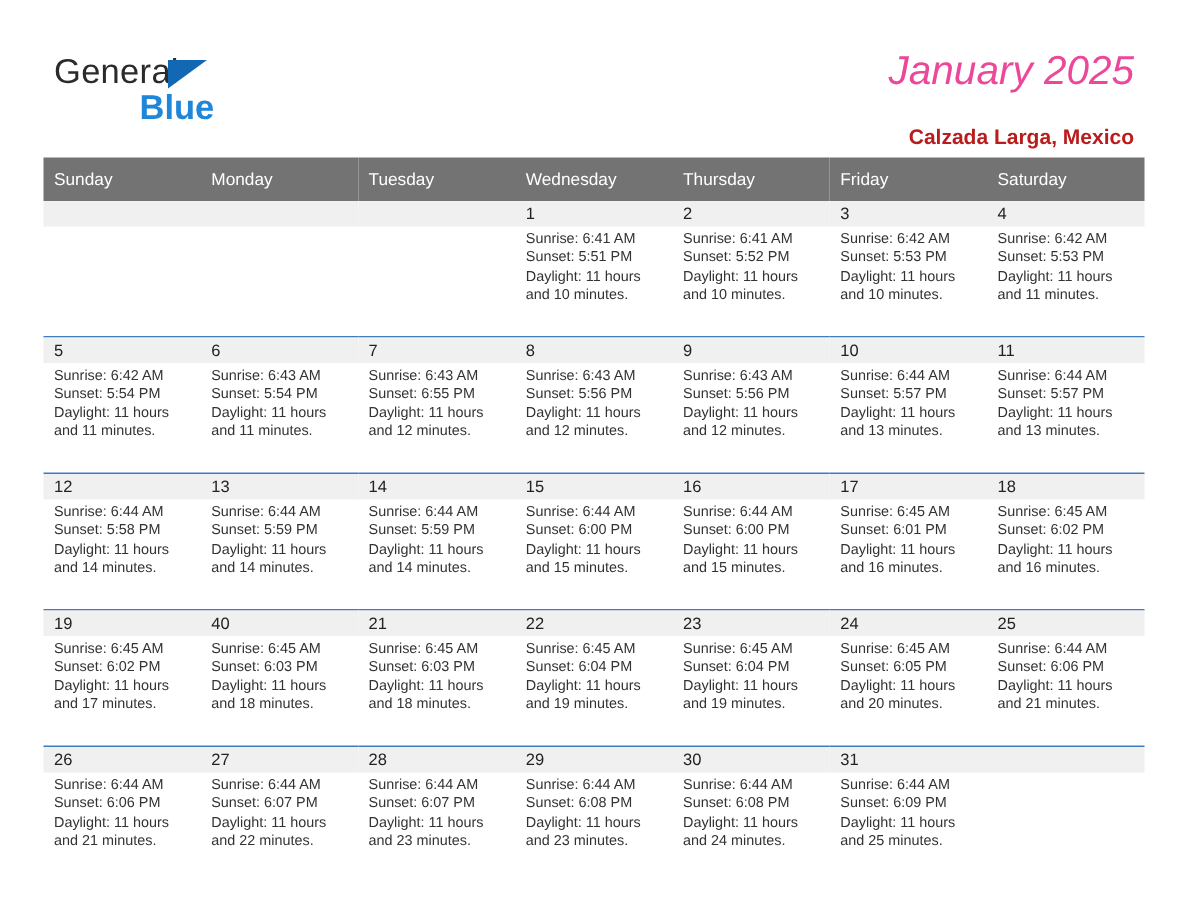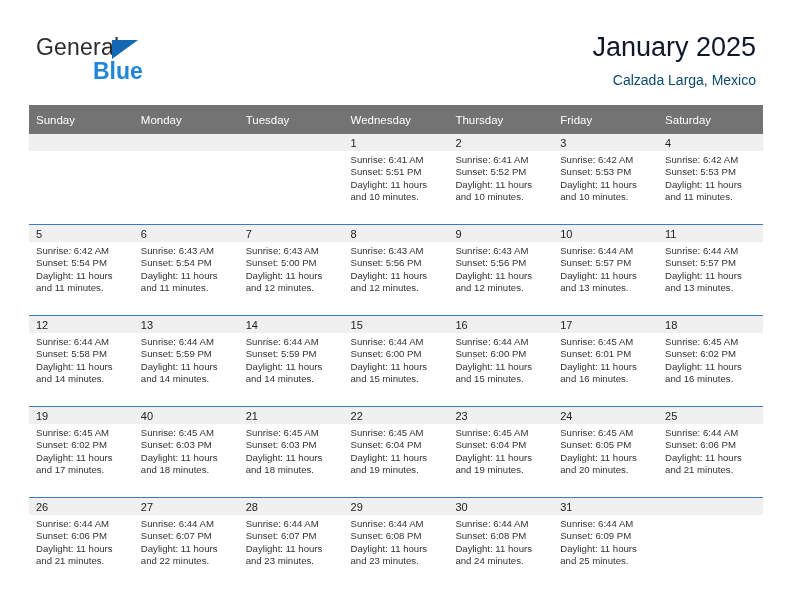--- a/index.html
+++ b/index.html
@@ -65,31 +65,32 @@
     line-height: 26px;
   }
   .title-block {
     position: absolute;
     right: 36px;
     top: 30px;
     text-align: right;
   }
   .cal-title {
     font-size: 27px;
-    color: #0f172a;
+    color: #ec4899;
     font-weight: 400;
     line-height: 34px;
     white-space: nowrap;
+    font-style: italic;
   }
   .cal-subtitle {
     font-size: 14px;
-    color: #0c4a6e;
-    font-weight: 400;
+    color: #b91c1c;
+    font-weight: 700;
     line-height: 22px;
-    margin-top: 5px;
+    margin-top: 16px;
     white-space: nowrap;
   }
 
   
   .calendar {
     position: absolute;
     left: 29px;
     top: 105px;
     width: 734px;
   }
@@ -280,21 +281,21 @@
                   <div class="daylight-line">Daylight: 11 hours</div>
                   <div class="daylight-line">and 11 minutes.</div>
                 </div>
               </div>
             </td>
             <td>
               <div class="cell">
                 <div class="daynum-band">7</div>
                 <div class="cell-body">
                   <div>Sunrise: 6:43 AM</div>
-                  <div>Sunset: 5:00 PM</div>
+                  <div>Sunset: 6:55 PM</div>
                   <div class="daylight-line">Daylight: 11 hours</div>
                   <div class="daylight-line">and 12 minutes.</div>
                 </div>
               </div>
             </td>
             <td>
               <div class="cell">
                 <div class="daynum-band">8</div>
                 <div class="cell-body">
                   <div>Sunrise: 6:43 AM</div>

